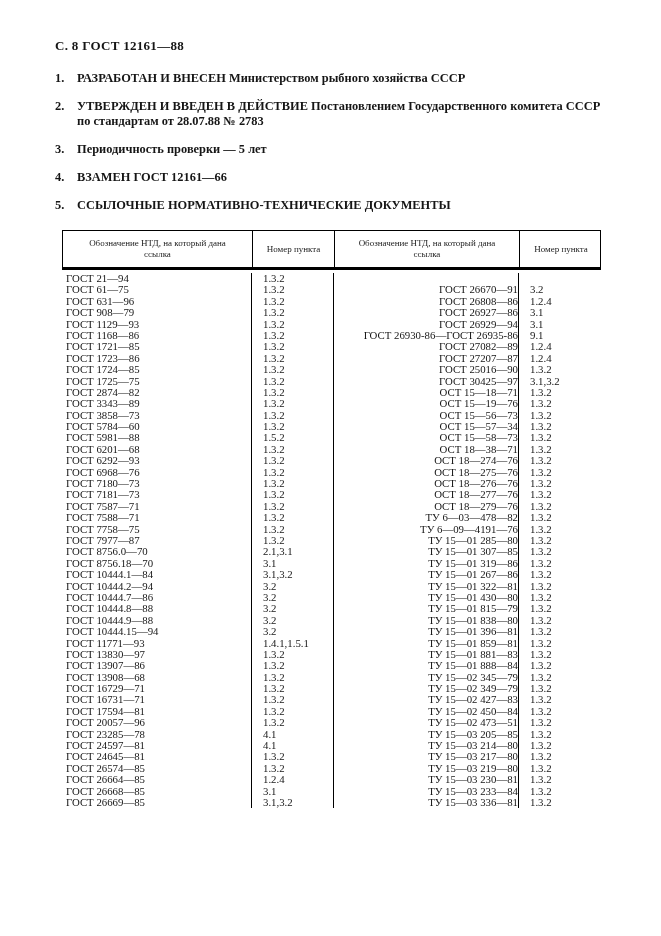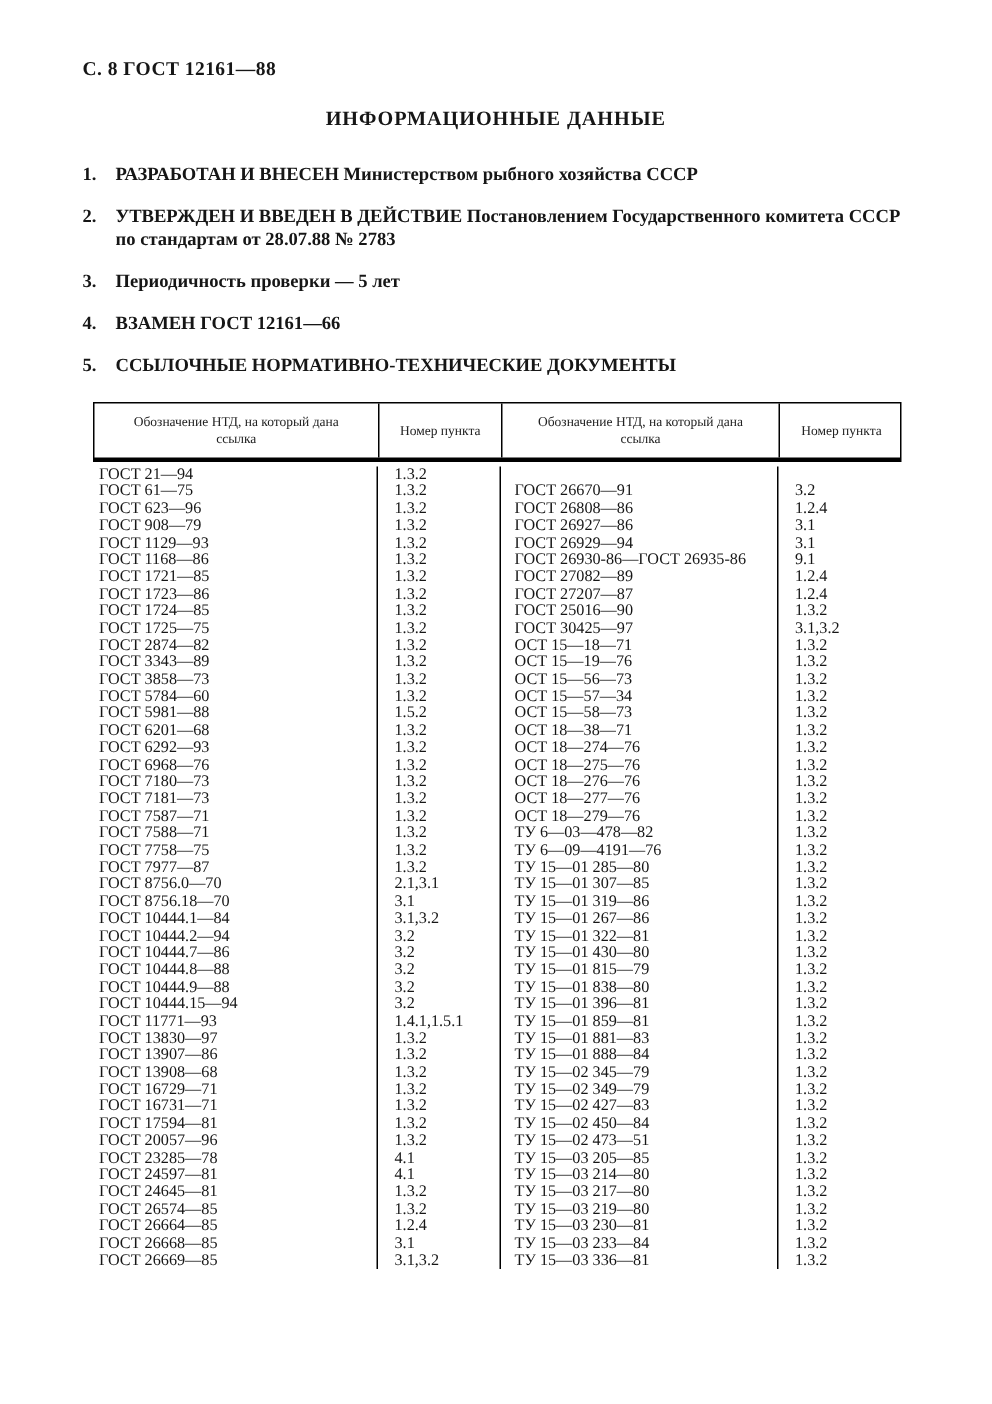--- a/index.html
+++ b/index.html
@@ -47,32 +47,31 @@
     padding-top:3px;
   }
   .tcol { }
   .tcol.c2, .tcol.c3, .tcol.c4 { border-left:1.5px solid #000; }
   .cell {
     height:11.4px; line-height:11.4px; font-size:10.8px;
     white-space:nowrap; overflow:visible;
   }
   .tcol.c1 .cell { padding-left:4px; }
   .tcol.c2 .cell { padding-left:11px; }
-  .tcol.c3 .cell { padding-left:9px; }
+  .tcol.c3 .cell { padding-left:9px;text-align:right; }
   .tcol.c4 .cell { padding-left:11px; }
 </style>
 </head>
 <body>
 
 <div class="page">
   <div class="content">
 
     <div class="page-header">С. 8 ГОСТ 12161—88</div>
 
-    <div class="doc-title">ИНФОРМАЦИОННЫЕ ДАННЫЕ</div>
 
     <div class="items">
       <div class="item">
         <span class="item-num">1.</span>
         <span class="item-text">РАЗРАБОТАН И ВНЕСЕН Министерством рыбного хозяйства СССР</span>
       </div>
       <div class="item">
         <span class="item-num">2.</span>
         <span class="item-text">УТВЕРЖДЕН И ВВЕДЕН В ДЕЙСТВИЕ Постановлением Государственного комитета СССР по стандартам от 28.07.88 № 2783</span>
       </div>
@@ -94,21 +93,21 @@
       <div class="thead">
         <div class="th c1">Обозначение НТД, на который дана ссылка</div>
         <div class="th c2">Номер пункта</div>
         <div class="th c3">Обозначение НТД, на который дана ссылка</div>
         <div class="th c4">Номер пункта</div>
       </div>
       <div class="tbody">
         <div class="tcol c1" id="col-ld">
             <div class="cell">ГОСТ 21—94</div>
             <div class="cell">ГОСТ 61—75</div>
-            <div class="cell">ГОСТ 623—96</div>
+            <div class="cell">ГОСТ 631—96</div>
             <div class="cell">ГОСТ 908—79</div>
             <div class="cell">ГОСТ 1129—93</div>
             <div class="cell">ГОСТ 1168—86</div>
             <div class="cell">ГОСТ 1721—85</div>
             <div class="cell">ГОСТ 1723—86</div>
             <div class="cell">ГОСТ 1724—85</div>
             <div class="cell">ГОСТ 1725—75</div>
             <div class="cell">ГОСТ 2874—82</div>
             <div class="cell">ГОСТ 3343—89</div>
             <div class="cell">ГОСТ 3858—73</div>

